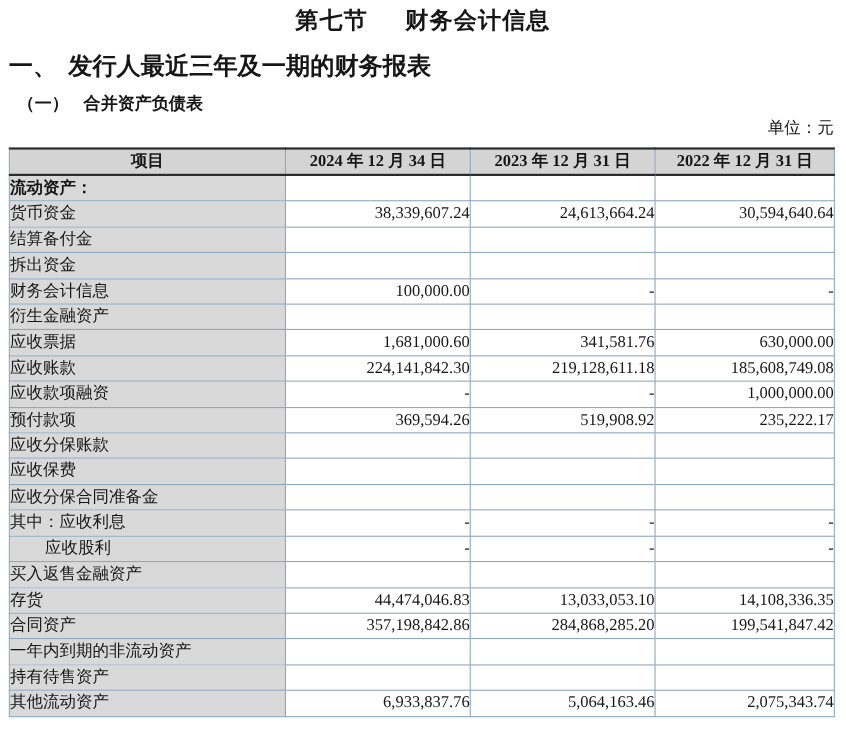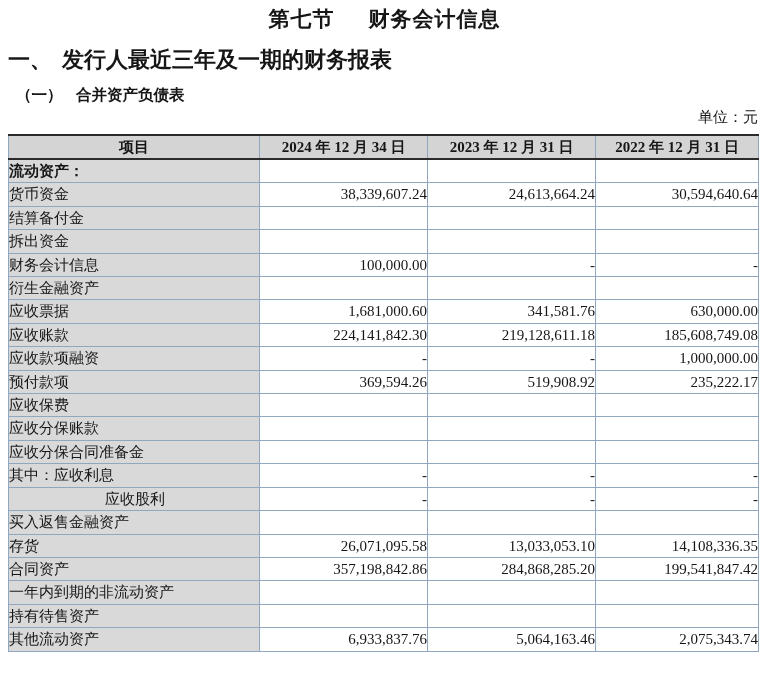--- a/index.html
+++ b/index.html
@@ -54,21 +54,21 @@
   table.bs td{
     border:1px solid var(--border-blue);
     height:22.4px;line-height:22.4px;padding:0;
     overflow:hidden;white-space:nowrap;
   }
   td.label{
     background:var(--label-bg);
     text-align:left;padding-left:6px;
   }
   td.label.bold{font-weight:bold;}
-  td.label.indent{padding-left:96px;}
+  td.label.indent{padding-left:32px;}
   td.num{text-align:right;padding-right:10px;}
 </style>
 </head>
 <body>
 
 <div class="doc-title">
   <span>第七节</span><span class="t-gap"></span><span>财务会计信息</span>
 </div>
 
 <div class="h1">
@@ -151,32 +151,32 @@
         <td class="num">-</td>
         <td class="num">1,000,000.00</td>
       </tr>
       <tr>
         <td class="label">预付款项</td>
         <td class="num">369,594.26</td>
         <td class="num">519,908.92</td>
         <td class="num">235,222.17</td>
       </tr>
       <tr>
+        <td class="label">应收分保账款</td>
+        <td class="num"></td>
+        <td class="num"></td>
+        <td class="num"></td>
+      </tr>
+      <tr>
         <td class="label">应收保费</td>
         <td class="num"></td>
         <td class="num"></td>
         <td class="num"></td>
       </tr>
       <tr>
-        <td class="label">应收分保账款</td>
-        <td class="num"></td>
-        <td class="num"></td>
-        <td class="num"></td>
-      </tr>
-      <tr>
         <td class="label">应收分保合同准备金</td>
         <td class="num"></td>
         <td class="num"></td>
         <td class="num"></td>
       </tr>
       <tr>
         <td class="label">其中：应收利息</td>
         <td class="num">-</td>
         <td class="num">-</td>
         <td class="num">-</td>
@@ -188,21 +188,21 @@
         <td class="num">-</td>
       </tr>
       <tr>
         <td class="label">买入返售金融资产</td>
         <td class="num"></td>
         <td class="num"></td>
         <td class="num"></td>
       </tr>
       <tr>
         <td class="label">存货</td>
-        <td class="num">26,071,095.58</td>
+        <td class="num">44,474,046.83</td>
         <td class="num">13,033,053.10</td>
         <td class="num">14,108,336.35</td>
       </tr>
       <tr>
         <td class="label">合同资产</td>
         <td class="num">357,198,842.86</td>
         <td class="num">284,868,285.20</td>
         <td class="num">199,541,847.42</td>
       </tr>
       <tr>

